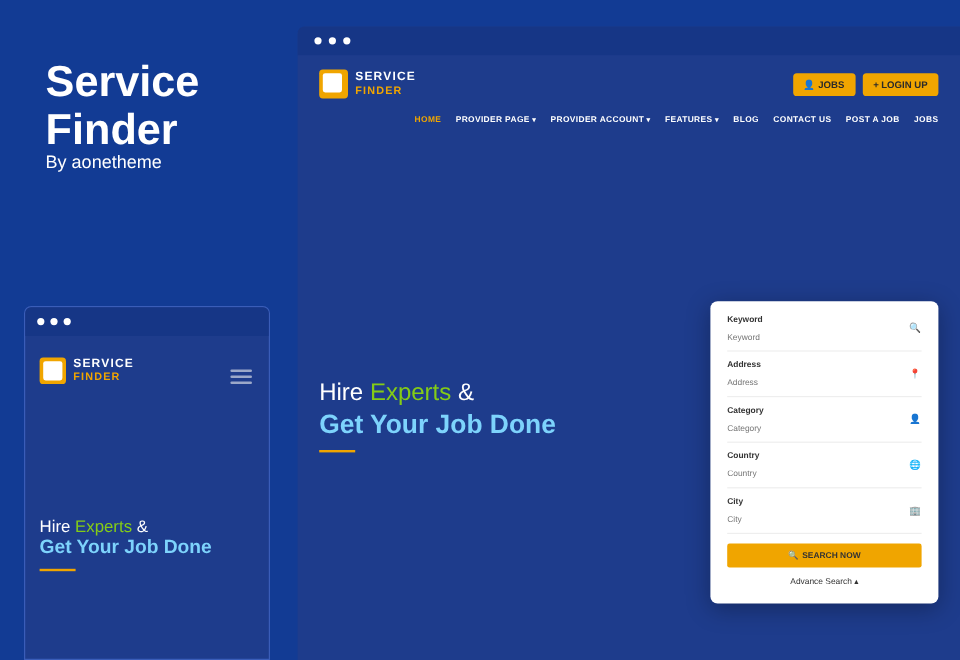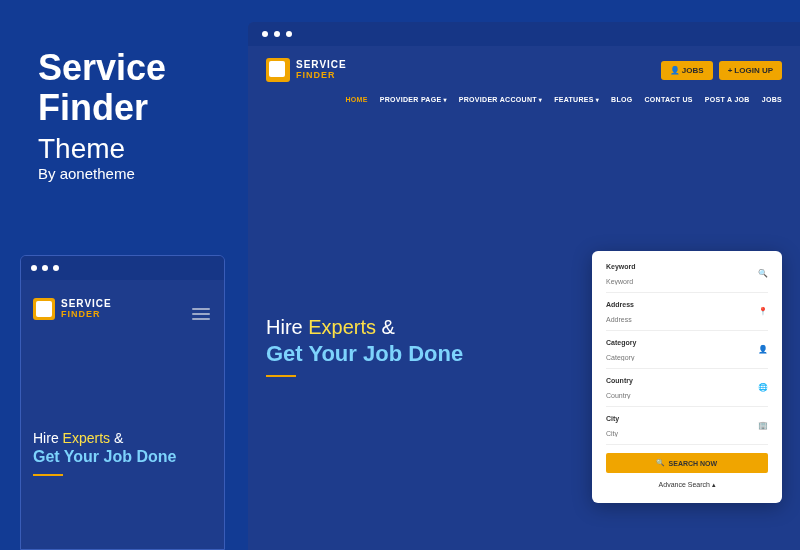--- a/index.html
+++ b/index.html
@@ -14,21 +14,21 @@
 .mobile-content{padding:12px;position:relative;height:100%}
 .mobile-logo{display:flex;align-items:center;gap:6px;margin-top:6px}
 .logo-icon{width:22px;height:22px;background:#f0a500;border-radius:3px;position:relative}
 .logo-icon::before{content:"";position:absolute;left:3px;top:3px;width:16px;height:16px;background:#fff;border-radius:2px}
 .logo-text{color:#fff;font-size:10px;font-weight:700;letter-spacing:1px;line-height:1}
 .logo-sub{color:#f0a500;font-size:9px;font-weight:700;letter-spacing:1px}
 .hamburger{position:absolute;right:14px;top:28px;width:18px;height:12px;display:flex;flex-direction:column;justify-content:space-between}
 .hamburger span{height:2px;background:#9ba8c9;border-radius:1px}
 .mobile-hero{margin-top:110px}
 .hero-line1{color:#fff;font-size:14px}
-.hero-experts{color:#fde047}
+.hero-experts{color:#84cc16}
 .hero-line2{color:#7dd3fc;font-size:16px;font-weight:700;margin-top:2px}
 .hero-underline{width:30px;height:2px;background:#f0a500;margin-top:8px}
 .desktop-frame{position:absolute;left:248px;top:22px;width:552px;height:528px;background:#1e3c8c;border-radius:6px 0 0 0;overflow:hidden}
 .desktop-bar{height:24px;background:#163686;display:flex;align-items:center;padding-left:14px;gap:6px}
 .desktop-content{position:relative;height:100%}
 .desktop-header{padding:12px 18px 0 18px;display:flex;justify-content:space-between;align-items:center}
 .desktop-logo{display:flex;align-items:center;gap:6px}
 .desktop-logo .logo-icon{width:24px;height:24px}
 .auth-buttons{display:flex;gap:6px}
 .btn-auth{background:#f0a500;color:#2a2a2a;font-size:8px;font-weight:700;padding:5px 9px;border-radius:3px;border:none;display:flex;align-items:center;gap:2px;cursor:pointer}
@@ -47,21 +47,20 @@
 .field-icon{position:absolute;right:0;top:6px;font-size:8px;color:#bbb}
 .btn-search{width:100%;background:#f0a500;color:#333;border:none;padding:6px;font-size:7px;font-weight:700;border-radius:2px;cursor:pointer;display:flex;align-items:center;justify-content:center;gap:3px}
 .advance{text-align:center;font-size:7px;color:#333;margin-top:8px;cursor:pointer}
 </style>
 </head>
 <body>
 
 <div class="title-block">
   <div class="title-main">Service</div>
   <div class="title-main">Finder</div>
-  <div class="title-sub">Theme</div>
   <div class="title-by">By aonetheme</div>
 </div>
 
 <div class="mobile-frame">
   <div class="mobile-bar">
     <div class="dot"></div>
     <div class="dot"></div>
     <div class="dot"></div>
   </div>
   <div class="mobile-content">

